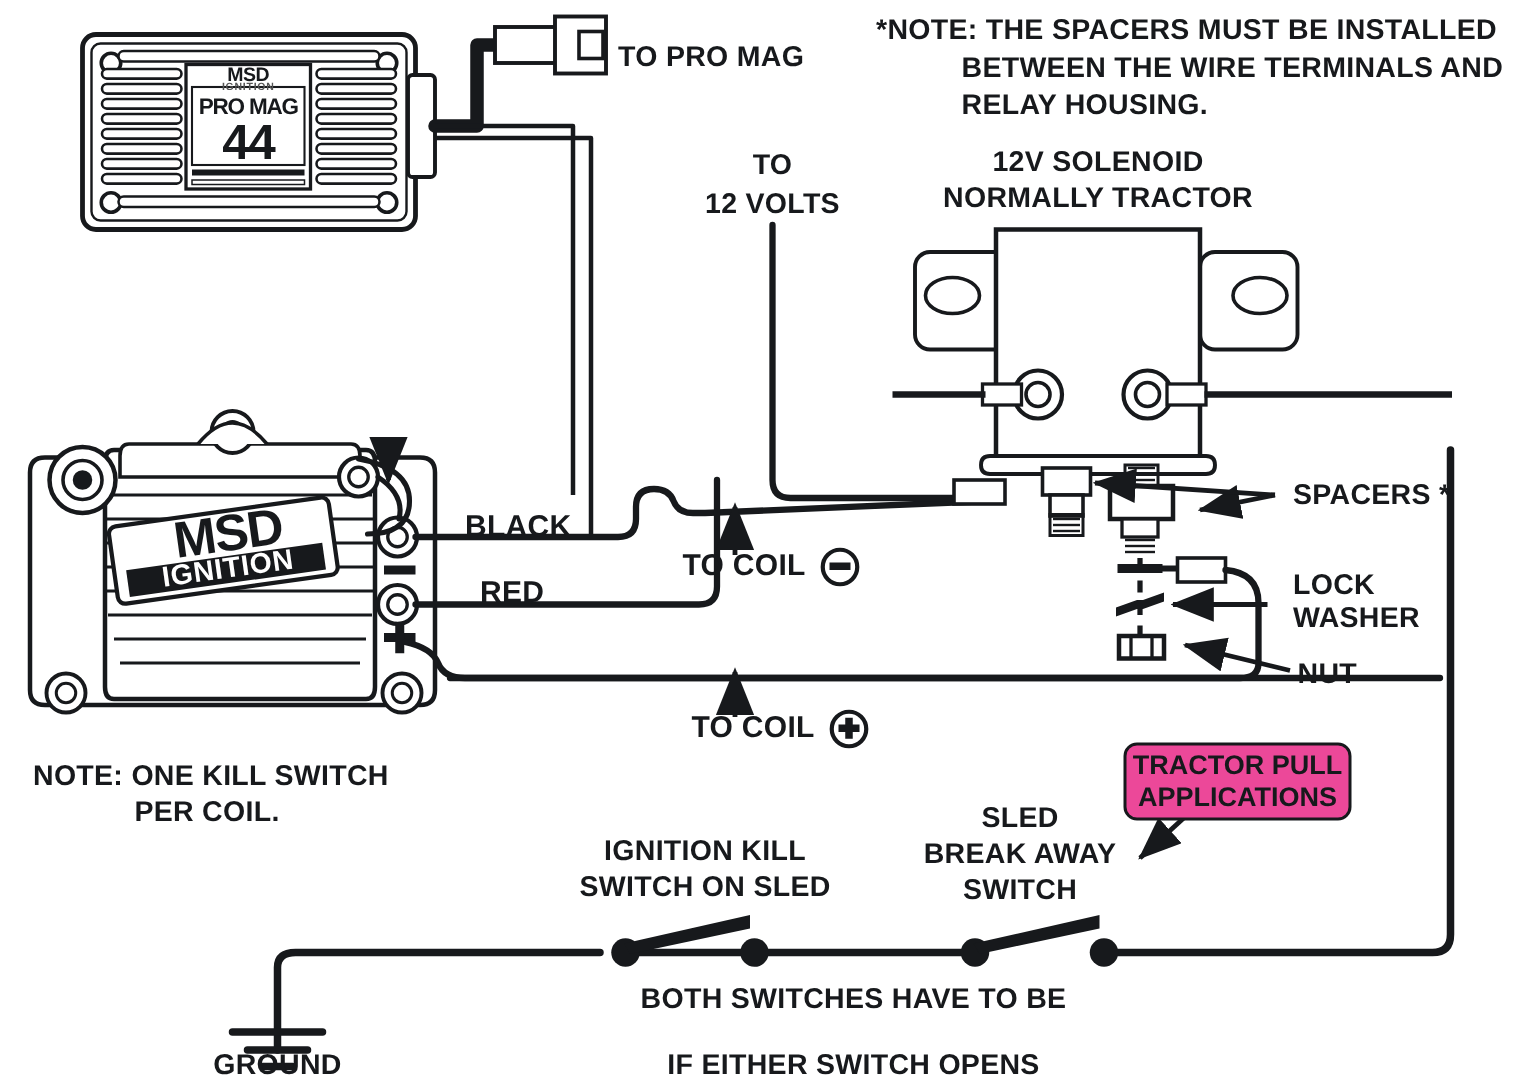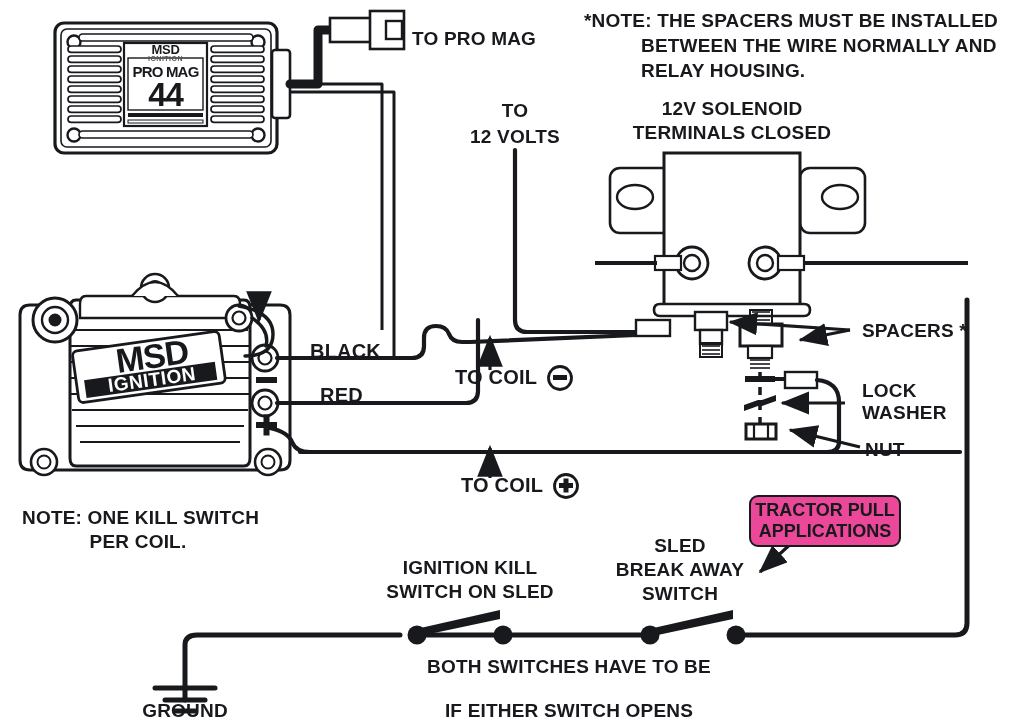--- a/index.html
+++ b/index.html
@@ -311,28 +311,28 @@
         <circle cx="650" cy="635" r="9.5" fill="#17191c"></circle>
         <circle cx="736" cy="635" r="9.5" fill="#17191c"></circle>
         <path d="M653,636 L733,619 L733,610 L649,629 z" fill="#17191c"></path>
       </g>
     </g>
   </svg>
 
   <div class="lbl l sz19" style="left:412px;top:28px;">TO PRO MAG</div>
 
   <div class="lbl l sz19" style="left:584px;top:10px;">*NOTE: THE SPACERS MUST BE INSTALLED</div>
-  <div class="lbl l sz19" style="left:641px;top:35px;">BETWEEN THE WIRE NORMALLY AND</div>
+  <div class="lbl l sz19" style="left:641px;top:35px;">BETWEEN THE WIRE TERMINALS AND</div>
   <div class="lbl l sz19" style="left:641px;top:60px;">RELAY HOUSING.</div>
 
   <div class="lbl c sz19" style="left:441px;top:100px;width:148px;">TO</div>
   <div class="lbl c sz19" style="left:441px;top:126px;width:148px;">12 VOLTS</div>
 
   <div class="lbl c sz19" style="left:600px;top:98px;width:264px;">12V SOLENOID</div>
-  <div class="lbl c sz19" style="left:600px;top:122px;width:264px;">TERMINALS CLOSED</div>
+  <div class="lbl c sz19" style="left:600px;top:122px;width:264px;">NORMALLY TRACTOR</div>
 
 
   <div class="lbl l sz20" style="left:310px;top:340px;">BLACK</div>
   <div class="lbl l sz20" style="left:320px;top:384px;">RED</div>
 
   <div class="lbl l sz20" style="left:455px;top:366px;">TO COIL</div>
   <div class="lbl l sz20" style="left:461px;top:474px;">TO COIL</div>
 
   <div class="lbl l sz19" style="left:862px;top:320px;">SPACERS *</div>
 

